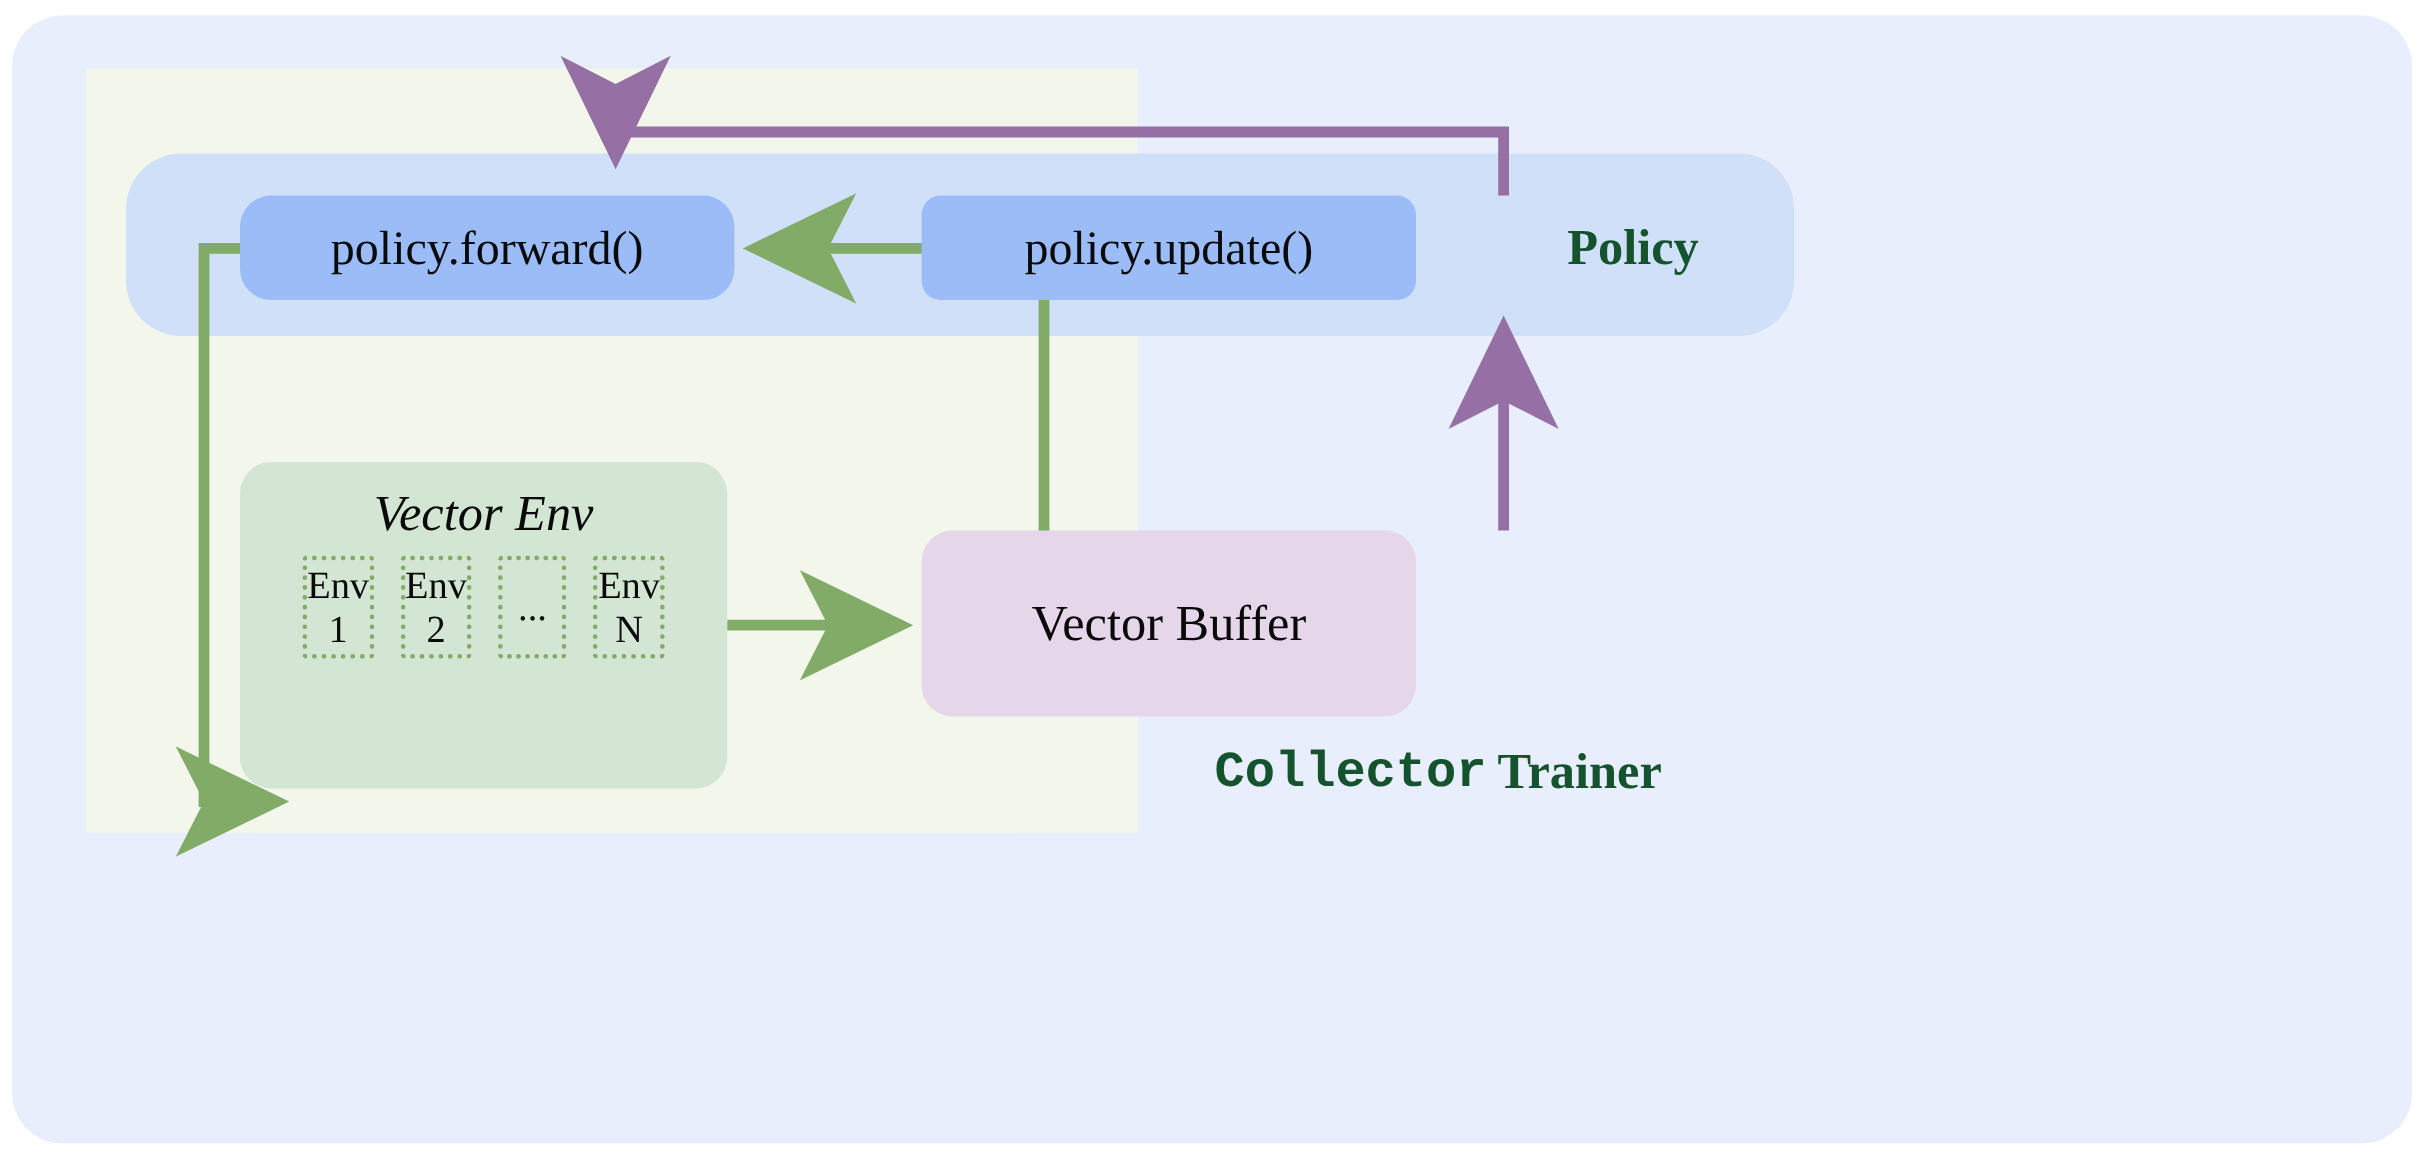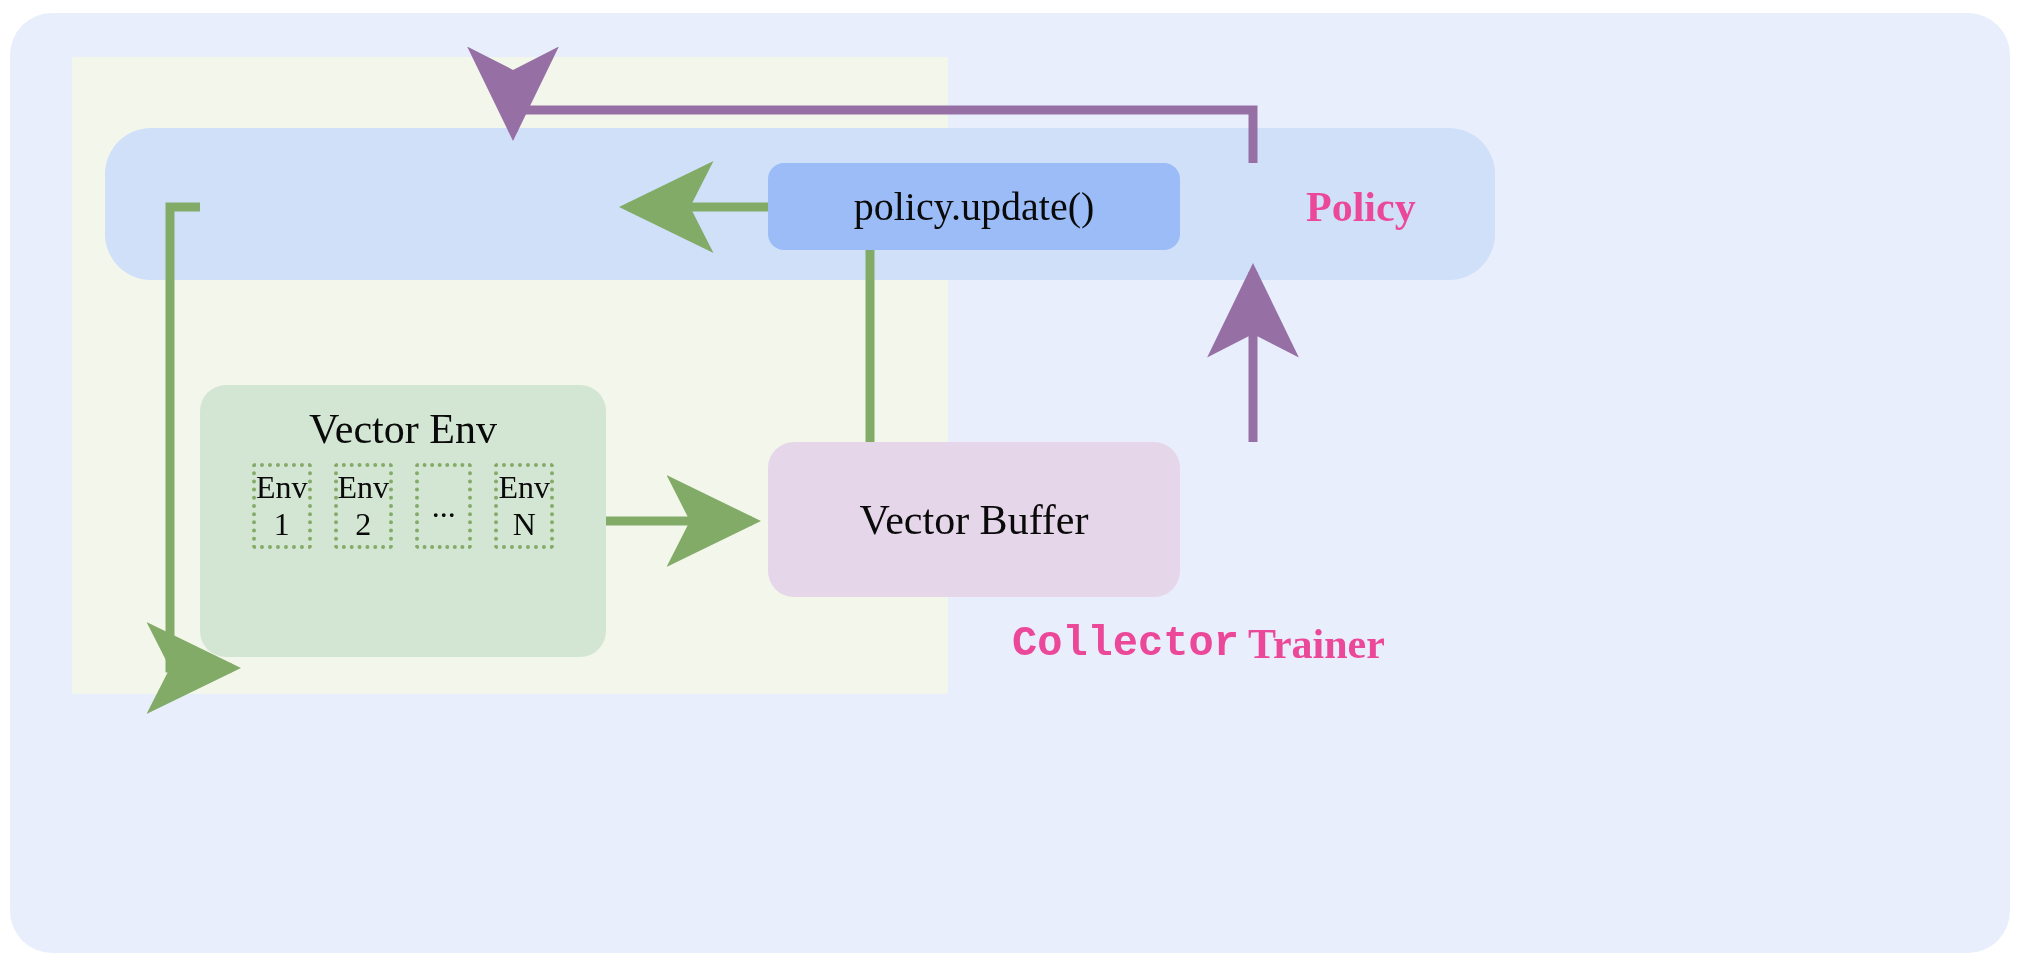--- a/index.html
+++ b/index.html
@@ -29,36 +29,36 @@
                 background:#9bbcf6;border-radius:26px;font-size:40px;}
 
   .node-update{left:768px;top:163px;width:412px;height:87px;
                background:#9bbcf6;border-radius:16px;font-size:40px;}
 
   .node-vecenv{left:200px;top:385px;width:406px;height:272px;
                background:#d3e6d3;border-radius:26px;
                display:block;padding-top:14px;}
 
   .vecenv-title{font-size:42px;color:#0a0a0a;text-align:center;
-                line-height:60px;}
+                line-height:60px;font-style:italic;}
 
   .env-grid{position:absolute;left:0;top:78px;width:406px;height:186px;
             display:grid;grid-template-columns:1fr 1fr 1fr 1fr;
             grid-template-rows:1fr 1fr;
             column-gap:22px;row-gap:14px;padding:0 52px;box-sizing:border-box;}
 
   .env-cell{border:4px dotted #84ab68;border-radius:4px;
             display:flex;align-items:center;justify-content:center;
             font-size:32px;color:#0a0a0a;background:transparent;}
 
   .node-buffer{left:768px;top:442px;width:412px;height:155px;
                background:#e5d6ea;border-radius:26px;font-size:42px;}
 
   
-  .region-label{position:absolute;font-weight:bold;color:#ec4899;
+  .region-label{position:absolute;font-weight:bold;color:#14532d;
                 font-size:42px;white-space:nowrap;}
   .label-policy{left:1306px;top:183px;}
   .label-collector{left:1012px;top:620px;font-family:Liberation Mono, monospace;}
   .label-trainer{left:1248px;top:620px;}
 
   
   #wires{position:absolute;left:0;top:0;width:2020px;height:965px;
          pointer-events:none;}
 </style>
 </head>
@@ -86,20 +86,23 @@
 
     <path d="M 606,521 L 752,521" fill="none" stroke="#82ab68" stroke-width="9" marker-end="url(#arrow-green)"></path>
 
     <path d="M 870,521 L 870,207 L 628,207" fill="none" stroke="#82ab68" stroke-width="9" stroke-linejoin="miter" marker-end="url(#arrow-green)"></path>
 
     <path d="M 1253,442 L 1253,272" fill="none" stroke="#9670a5" stroke-width="9" marker-end="url(#arrow-purple)"></path>
 
     <path d="M 1253,163 L 1253,110 L 513,110 L 513,132" fill="none" stroke="#9670a5" stroke-width="9" stroke-linejoin="miter" marker-end="url(#arrow-purple)"></path>
   </svg>
 
+  <div class="node node-forward">
+    <span>policy.forward()</span>
+  </div>
 
   <div class="node node-update">
     <span>policy.update()</span>
   </div>
 
   <div class="node node-vecenv">
     <div class="vecenv-title">Vector Env</div>
     <div class="env-grid">
       <div class="env-cell">
         <span>Env 1</span>

